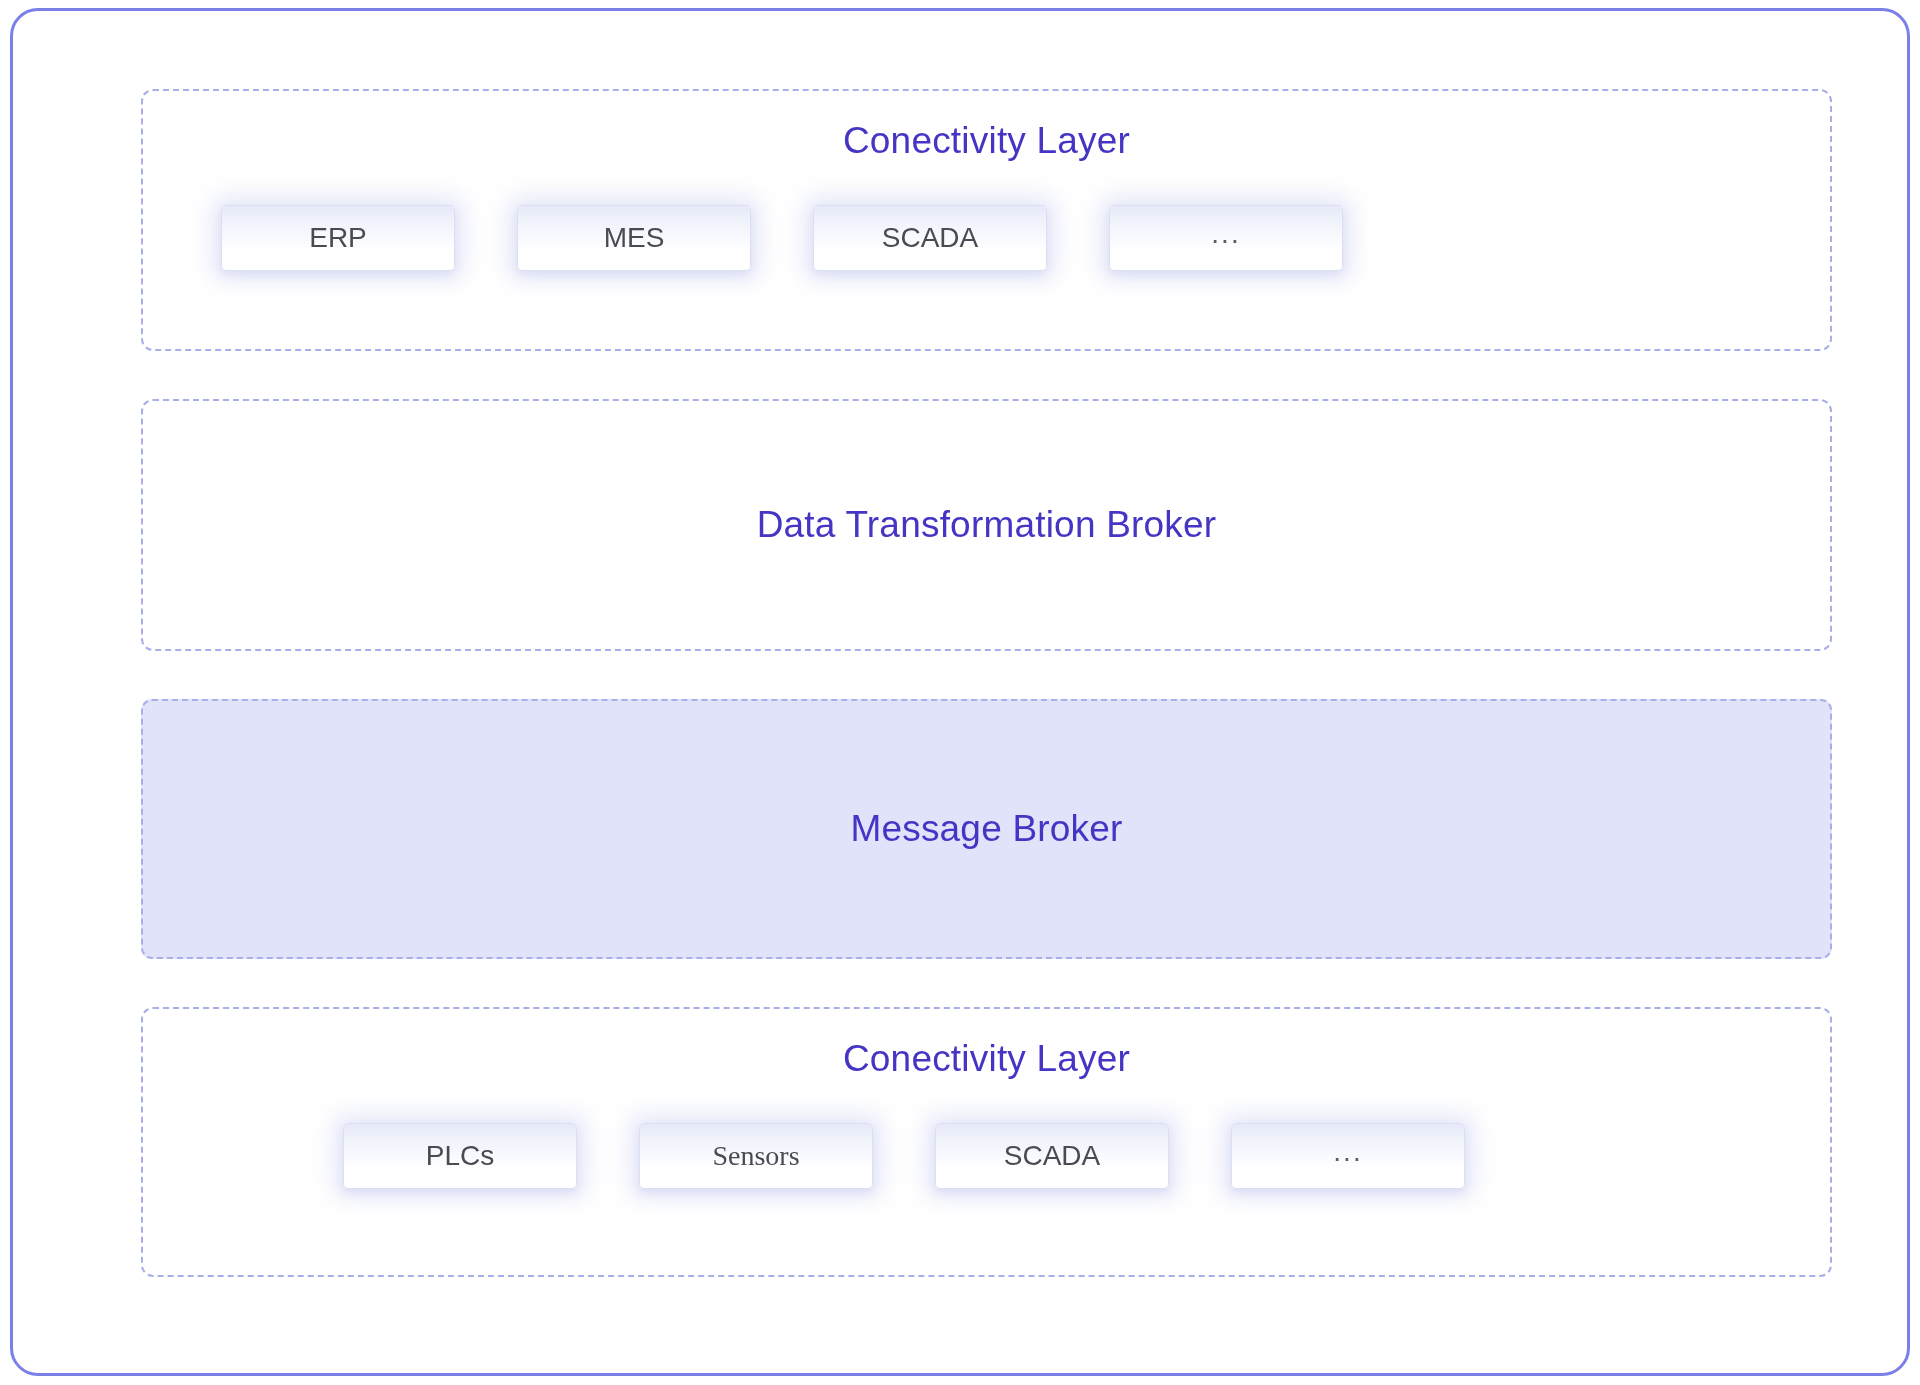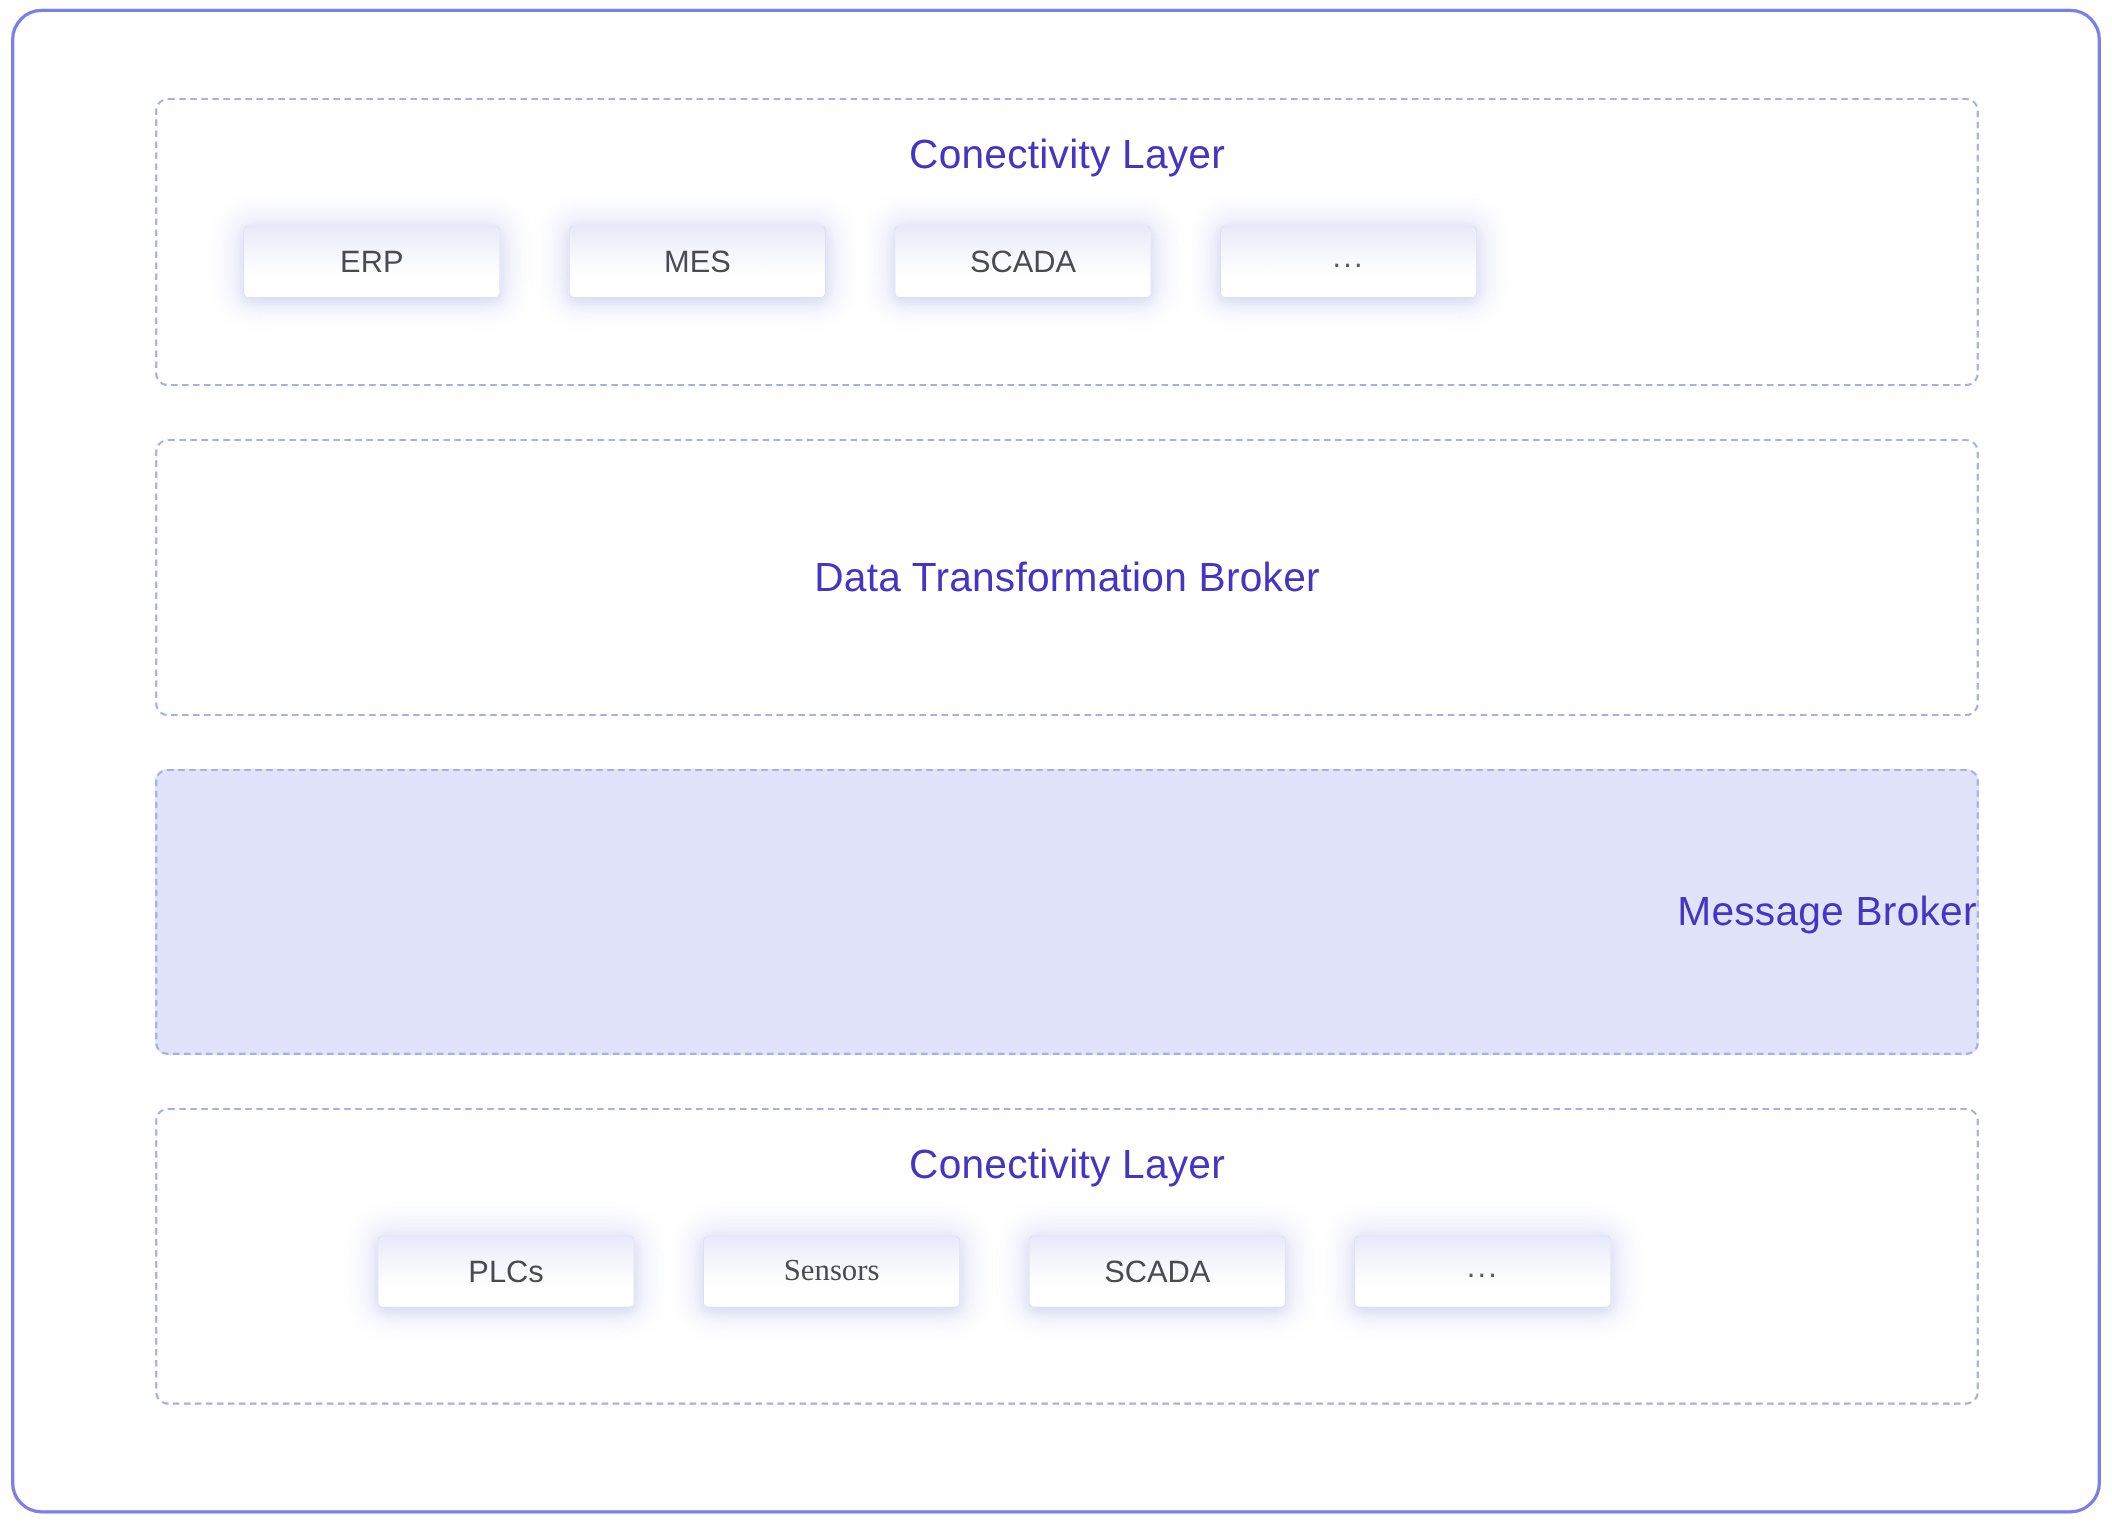--- a/index.html
+++ b/index.html
@@ -21,21 +21,21 @@
   }
 
   
   .outer-frame {
     position: relative;
     width: 1900px;
     height: 1368px;
     border: 3px solid #7b7fe8;
     border-radius: 28px;
     background: #ffffff;
-    padding: 78px 108px 60px 128px;
+    padding: 78px 75px 60px 128px;
     display: flex;
     flex-direction: column;
     gap: 48px;
   }
 
   
   .layer-panel {
     position: relative;
     border: 2.5px dashed #a8afe8;
     border-radius: 12px;
@@ -55,21 +55,20 @@
     height: 252px;
     justify-content: center;
     padding-top: 0;
   }
 
   .layer-panel.broker {
     height: 260px;
     justify-content: center;
     background: #e1e3fb;
     border-radius: 11px;
-    align-items: flex-end;
   }
 
   .layer-panel.connectivity-bottom {
     height: 270px;
     padding-top: 28px;
   }
 
   
   .layer-title {
     font-size: 37px;

